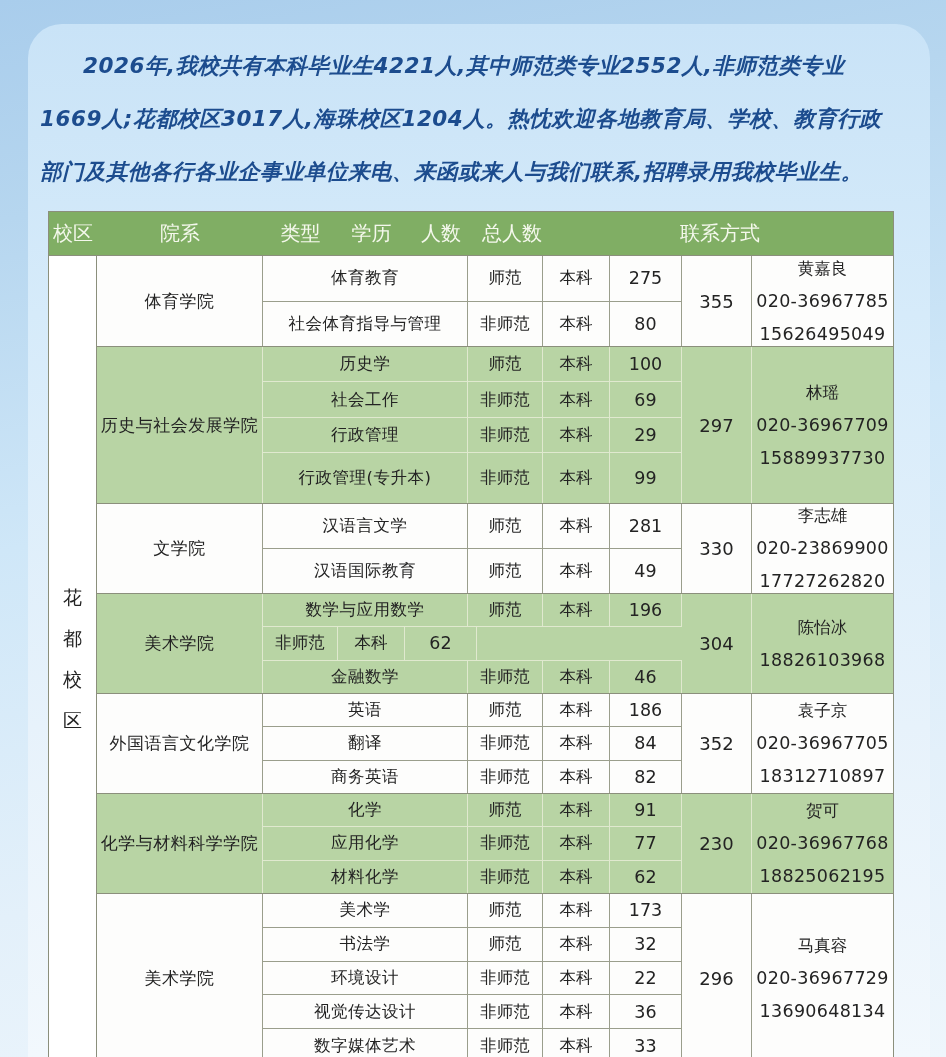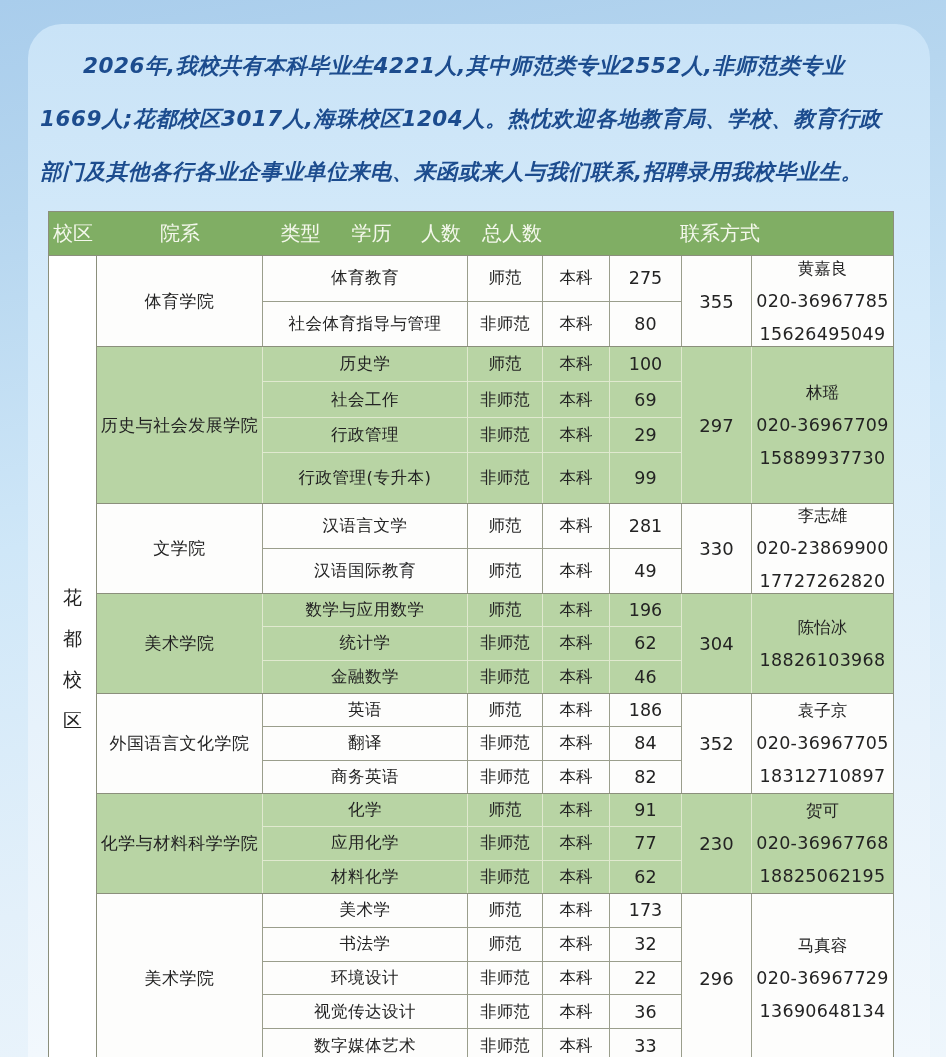--- a/index.html
+++ b/index.html
@@ -180,21 +180,20 @@
           <div class="section s3 green">
             <div class="cellc college">美术学院</div>
             <div class="majors">
               <div class="mrow">
                 <div class="cellc mname">数学与应用数学</div>
                 <div class="cellc mtype">师范</div>
                 <div class="cellc mdegree">本科</div>
                 <div class="cellc mcount">196</div>
               </div>
               <div class="mrow">
-                <div class="cellc mname">统计学</div>
                 <div class="cellc mtype">非师范</div>
                 <div class="cellc mdegree">本科</div>
                 <div class="cellc mcount">62</div>
               </div>
               <div class="mrow">
                 <div class="cellc mname">金融数学</div>
                 <div class="cellc mtype">非师范</div>
                 <div class="cellc mdegree">本科</div>
                 <div class="cellc mcount">46</div>
               </div>

